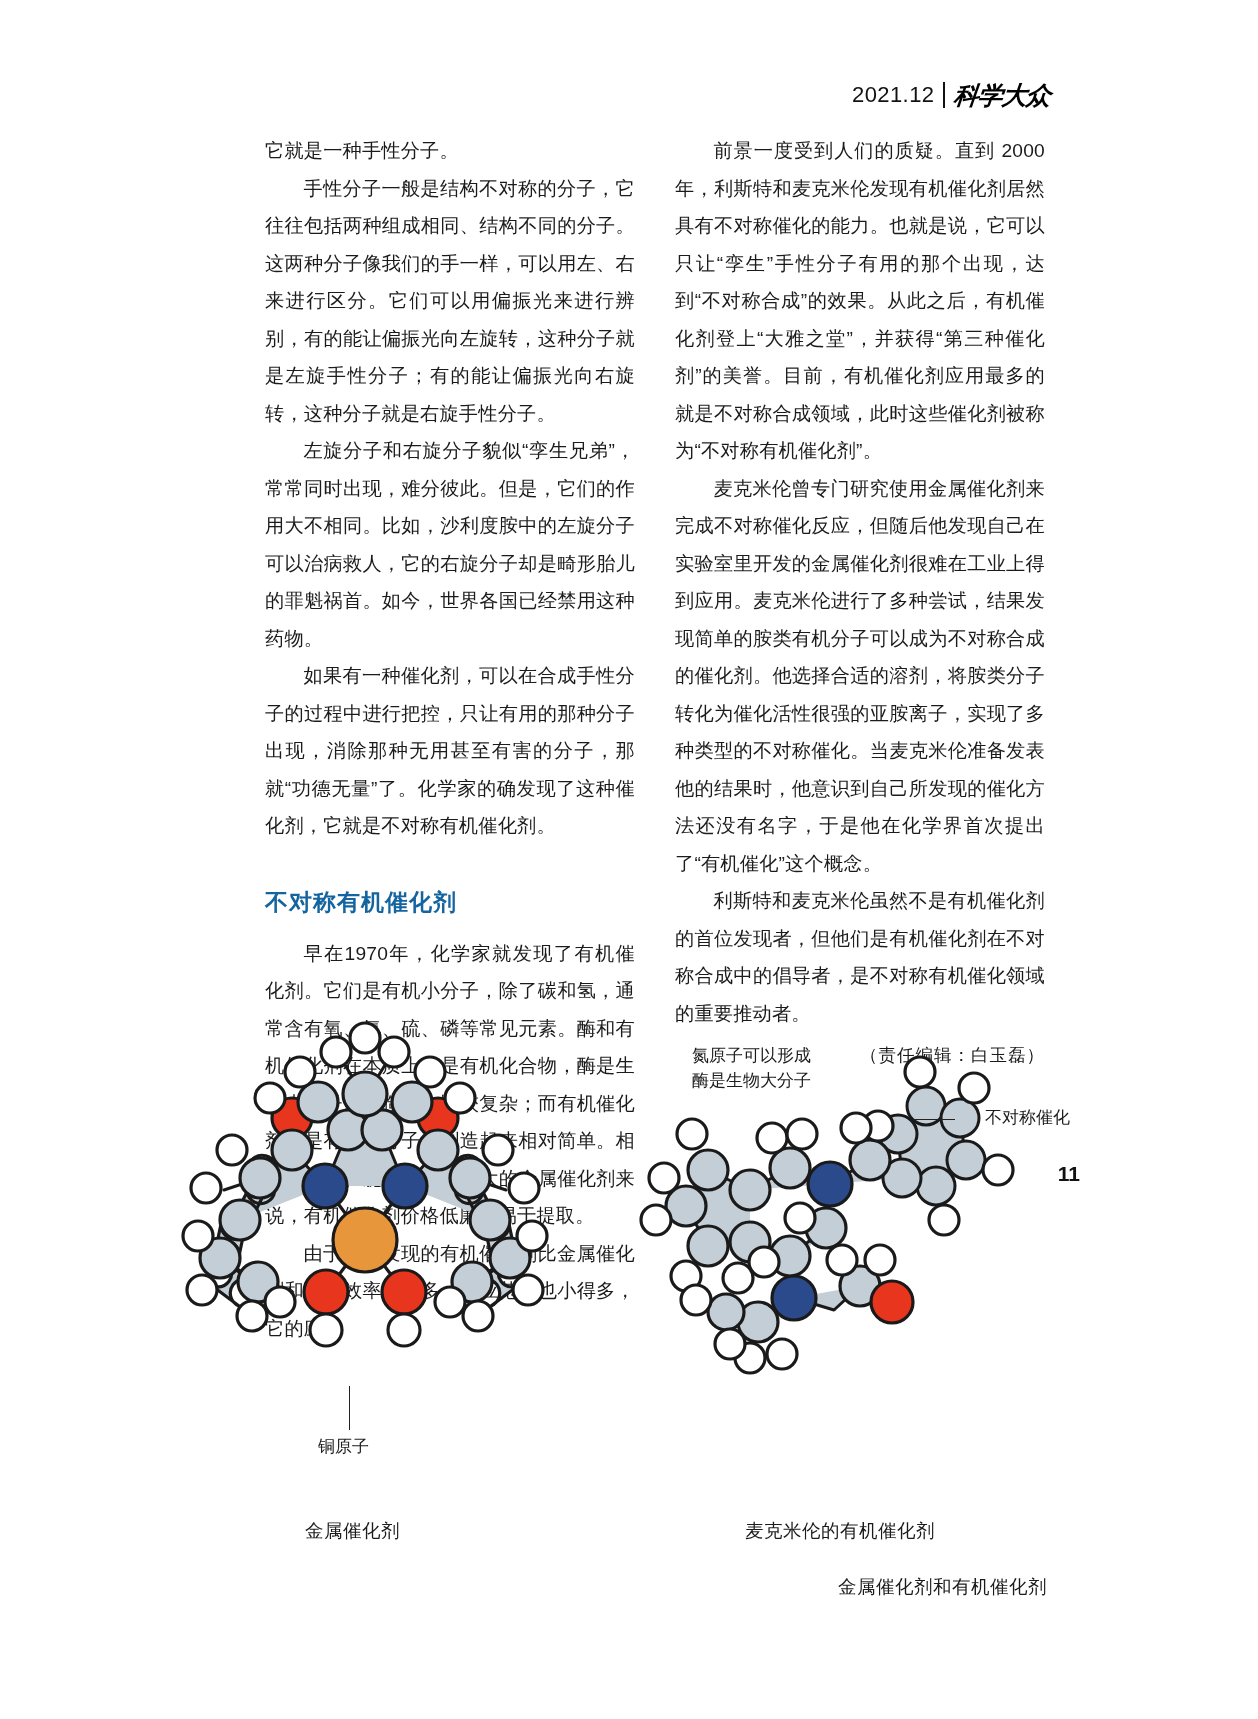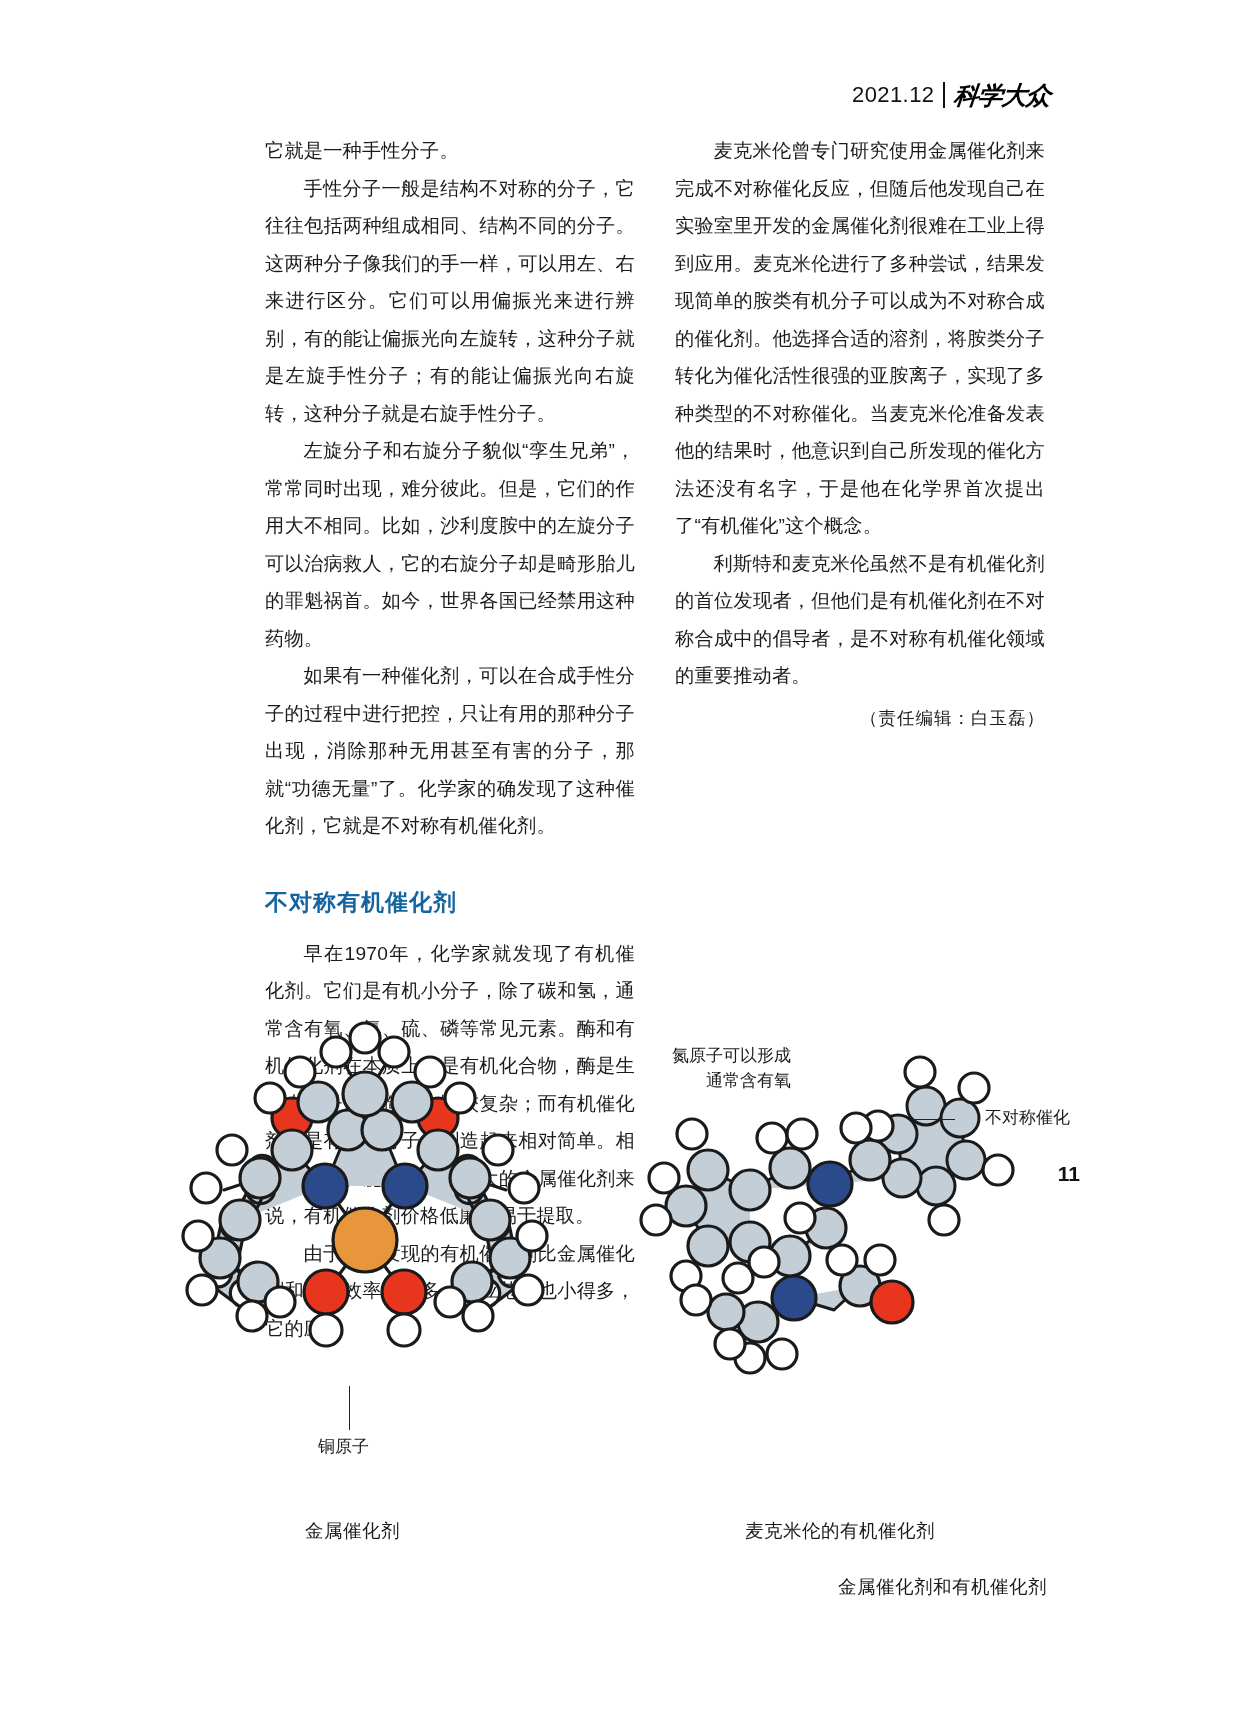--- a/index.html
+++ b/index.html
@@ -125,21 +125,21 @@
   .cap-overall{ left: 838px;  top: 1574px; }
 
   .fig-label {
     position: absolute;
     font-size: 17px;
     line-height: 25px;
     color: #1b1b1b;
     white-space: nowrap;
   }
   .lbl-copper   { left: 318px; top: 1434px; }
-  .lbl-nitrogen { left: 672px; top: 1043px; text-align: right; font-family: Liberation Serif, serif; }
+  .lbl-nitrogen { left: 692px; top: 1043px; text-align: left; font-family: Liberation Serif, serif; }
   .lbl-asym     { left: 985px; top: 1105px; }
 
   .leader {
     position: absolute;
     background: #222;
   }
   .leader-copper { left: 349px; top: 1386px; width: 1.4px; height: 44px; }
   .leader-asym   { left: 915px; top: 1119px; width: 40px; height: 1.4px; }
 
   .page-number {
@@ -173,20 +173,21 @@
       <p class="body indent">左旋分子和右旋分子貌似“孪生兄弟”，常常同时出现，难分彼此。但是，它们的作用大不相同。比如，沙利度胺中的左旋分子可以治病救人，它的右旋分子却是畸形胎儿的罪魁祸首。如今，世界各国已经禁用这种药物。</p>
       <p class="body indent">如果有一种催化剂，可以在合成手性分子的过程中进行把控，只让有用的那种分子出现，消除那种无用甚至有害的分子，那就“功德无量”了。化学家的确发现了这种催化剂，它就是不对称有机催化剂。</p>
 
       <h2 class="section-title">不对称有机催化剂</h2>
 
       <p class="body indent">早在1970年，化学家就发现了有机催化剂。它们是有机小分子，除了碳和氢，通常含有氧、氮、硫、磷等常见元素。酶和有机催化剂在本质上都是有机化合物，酶是生物大分子，制造起来比较复杂；而有机催化剂则是有机小分子，制造起来相对简单。相对于昂贵、脆弱、污染较大的金属催化剂来说，有机催化剂价格低廉、易于提取。</p>
       <p class="body indent">由于最初发现的有机催化剂比金属催化剂和酶的效率低得多，适应范围也小得多，它的应用</p>
     </div>
 
     <div class="col">
+      <p class="body indent">前景一度受到人们的质疑。直到 2000 年，利斯特和麦克米伦发现有机催化剂居然具有不对称催化的能力。也就是说，它可以只让“孪生”手性分子有用的那个出现，达到“不对称合成”的效果。从此之后，有机催化剂登上“大雅之堂”，并获得“第三种催化剂”的美誉。目前，有机催化剂应用最多的就是不对称合成领域，此时这些催化剂被称为“不对称有机催化剂”。</p>
       <p class="body indent">麦克米伦曾专门研究使用金属催化剂来完成不对称催化反应，但随后他发现自己在实验室里开发的金属催化剂很难在工业上得到应用。麦克米伦进行了多种尝试，结果发现简单的胺类有机分子可以成为不对称合成的催化剂。他选择合适的溶剂，将胺类分子转化为催化活性很强的亚胺离子，实现了多种类型的不对称催化。当麦克米伦准备发表他的结果时，他意识到自己所发现的催化方法还没有名字，于是他在化学界首次提出了“有机催化”这个概念。</p>
       <p class="body indent">利斯特和麦克米伦虽然不是有机催化剂的首位发现者，但他们是有机催化剂在不对称合成中的倡导者，是不对称有机催化领域的重要推动者。</p>
       <p class="credit">（责任编辑：白玉磊）</p>
     </div>
 
   </div>
 
   <div class="figures">
 
     <div class="fig fig-left">
@@ -362,21 +363,21 @@
       </svg>
     </div>
 
   </div>
 
   <div class="leader leader-copper"></div>
   <div class="fig-label lbl-copper">铜原子</div>
 
   <div class="fig-label lbl-nitrogen">
     <div>氮原子可以形成</div>
-    <div>通常含有氧</div>
+    <div>酶是生物大分子</div>
   </div>
 
   <div class="leader leader-asym"></div>
   <div class="fig-label lbl-asym">不对称催化</div>
 
   <div class="fig-caption cap-left">金属催化剂</div>
   <div class="fig-caption cap-right">麦克米伦的有机催化剂</div>
   <div class="fig-caption cap-overall">金属催化剂和有机催化剂</div>
 
   <div class="page-number">11</div>

